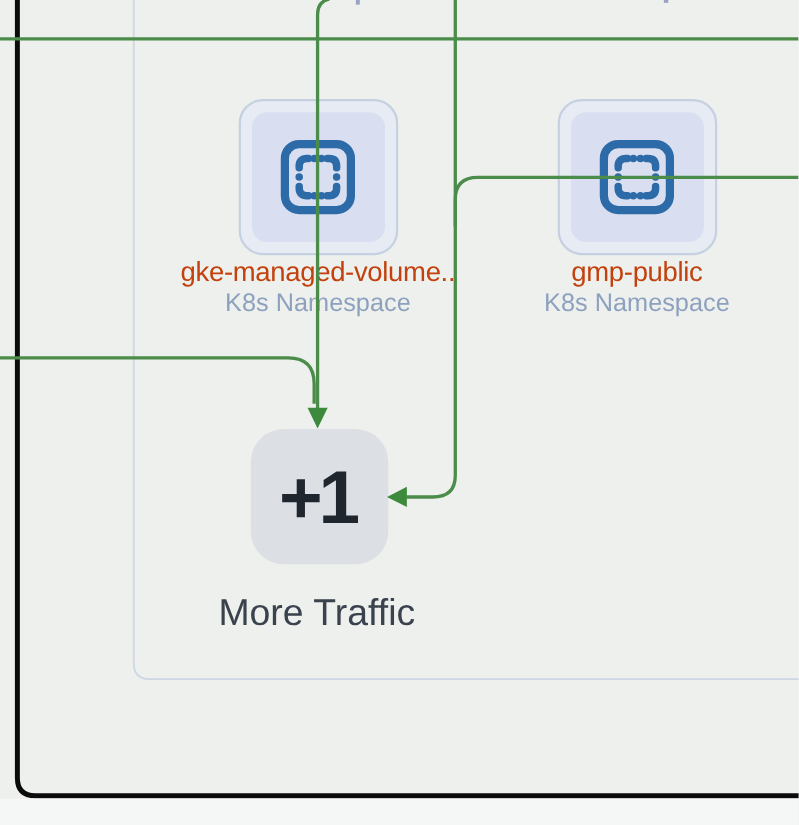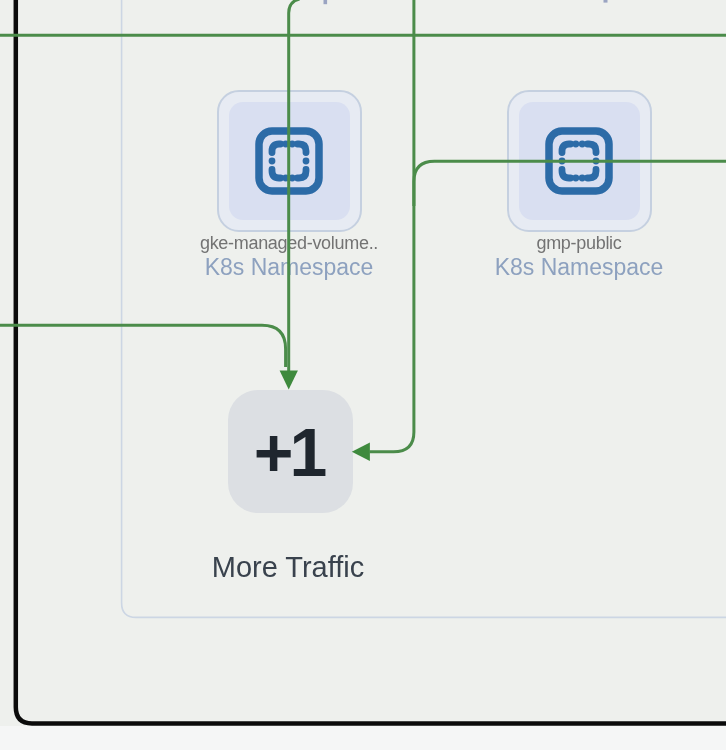--- a/index.html
+++ b/index.html
@@ -11,32 +11,32 @@
   .layer path[data-interactable="true"]{pointer-events:stroke;}
   .bottom-strip{position:absolute;left:0;top:725.8px;width:726px;height:25px;background:#f5f6f6;}
   .ns-node{
     position:absolute;width:145.5px;height:142.5px;box-sizing:border-box;
     border:2px solid #c5d0e0;border-radius:22px;background:#e7ebf3;
   }
   .ns-inner{position:absolute;left:10.5px;top:10.5px;right:10.5px;bottom:10.5px;
     background:#d9dff1;border-radius:14px;}
   .ns-icon{position:absolute;left:0;right:0;top:0;bottom:0;margin:auto;}
   .node-label{position:absolute;width:320px;text-align:center;line-height:1.08;}
-  .node-label .title{font-size:18px;color:#737373;letter-spacing:-0.3px;white-space:nowrap;}
+  .node-label .title{font-size:25px;color:#c2410c;letter-spacing:-0.3px;white-space:nowrap;}
   .node-label .sub{font-size:23px;color:#8da1bf;margin-top:2px;}
   .plus-node{
     position:absolute;left:228px;top:390px;width:125px;height:123px;
     background:#dcdfe3;border-radius:30px;display:flex;align-items:center;justify-content:center;
   }
   .plus-node .badge{
     font-size:68px;font-weight:800;color:#1f262e;letter-spacing:-4px;
     padding-right:4px;
   }
-  .more-label{position:absolute;left:138px;top:551px;width:300px;text-align:center;
-    font-size:29px;color:#39424d;}
+  .more-label{position:absolute;left:138px;top:538px;width:300px;text-align:center;
+    font-size:34px;color:#39424d;}
 </style>
 </head>
 <body>
 
 <div class="canvas" data-interactable="false">
 
   <svg class="layer" width="726" height="750" viewBox="0 0 726 750" data-interactable="false">
     <path data-interactable="false" d="M 121.6 -20 L 121.6 603 Q 121.6 617.4 136 617.4 L 740 617.4" fill="none" stroke="#ccd6e4" stroke-width="1.6"></path>
     <path data-interactable="false" d="M 15.8 -20 L 15.8 707 Q 15.8 723.4 32 723.4 L 740 723.4" fill="none" stroke="#0b0b0b" stroke-width="4.5"></path>
   </svg>

